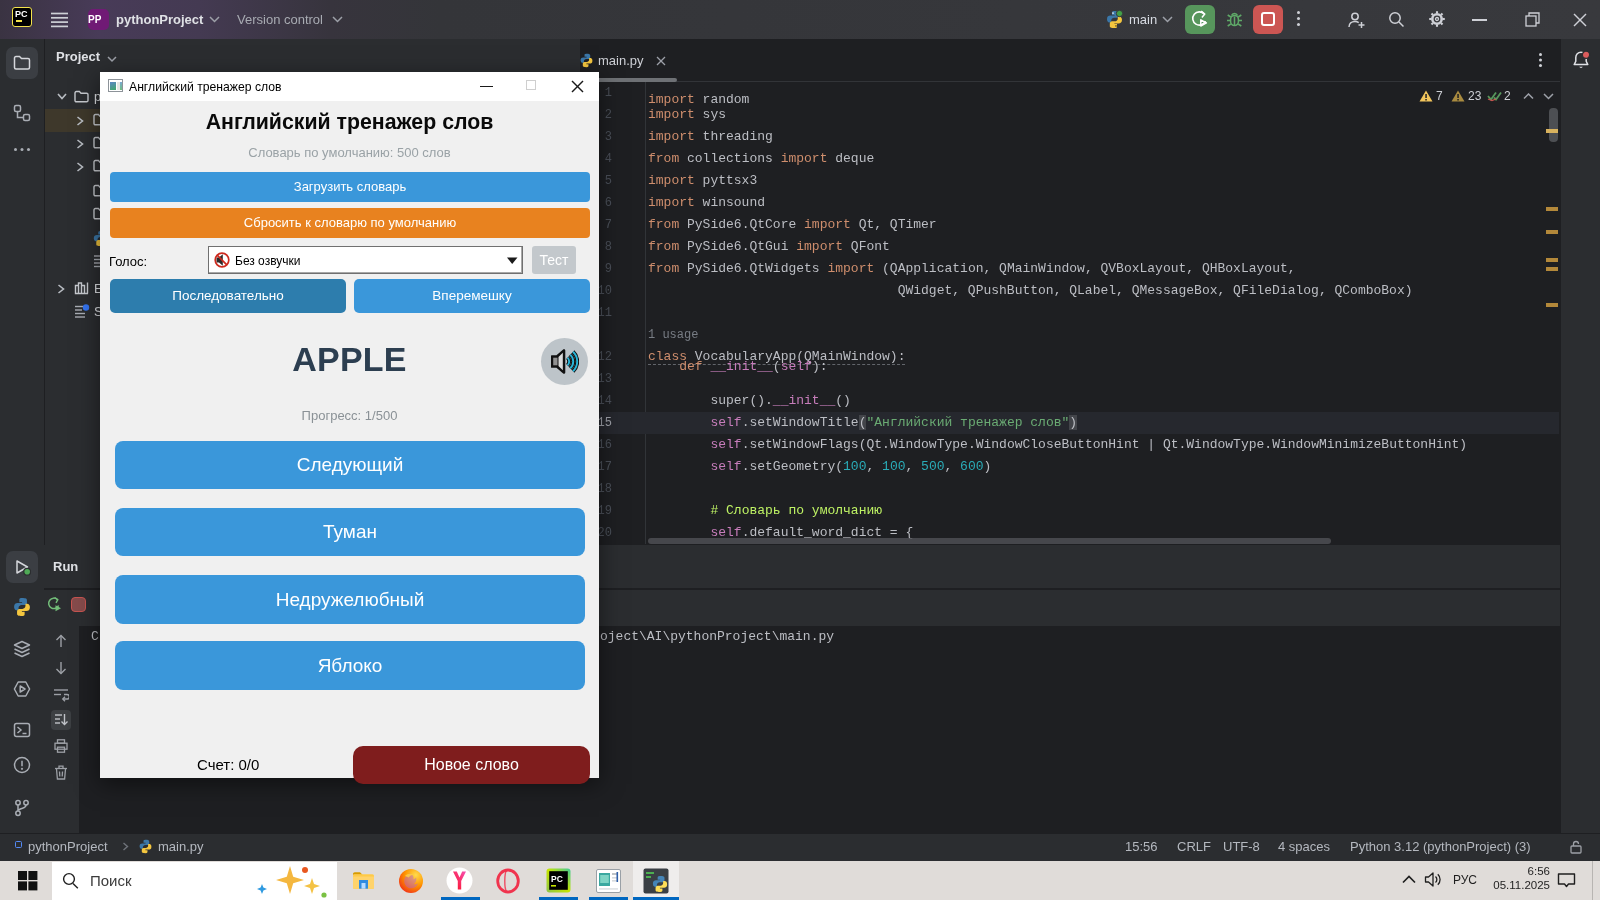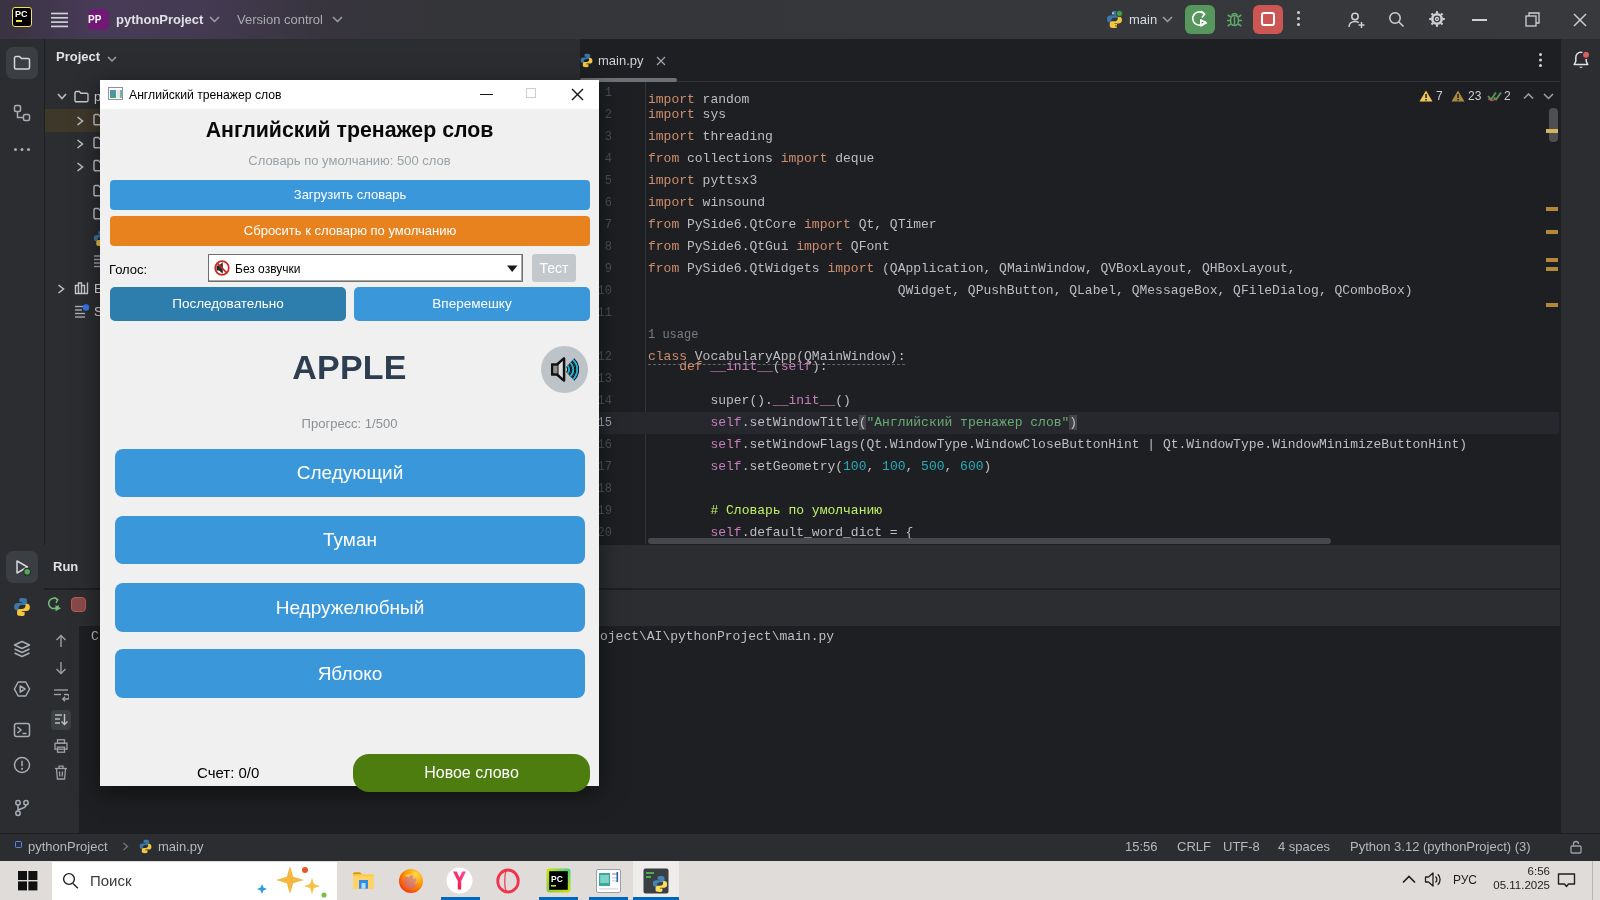--- a/index.html
+++ b/index.html
@@ -15,21 +15,21 @@
   .tb-txt { color:#dfe1e5; font-size:13px; line-height:39px; }
   .tb-dim { color:#a8abb2; }
   
   .cl { position:absolute; left:648px; height:22px; line-height:22px; font-size:13px;
         font-family:"Liberation Mono", monospace; color:#bcbec4; white-space:pre; }
   .gn { position:absolute; width:34px; text-align:right; height:22px; line-height:22px;
         font-size:12px; font-family:"Liberation Mono", monospace; color:#4b5059; }
   .kw { color:#cf8e6d; } .st { color:#6aab73; } .nu { color:#2aacb8; }
   .cm { color:#bef264; } .sf { color:#c77dbb; }
   
-  #appwin { left:100px; top:80px; width:499px; height:706px; background:#f0f0f0;
+  #appwin { left:100px; top:72px; width:499px; height:706px; background:#f0f0f0;
             box-shadow:0 6px 22px rgba(0,0,0,.5); z-index:50; }
   .btn { position:absolute; color:#fff; text-align:center; }
 </style>
 </head>
 <body>
 <div id="stage">
 
   <div class="a" id="titlebar"></div>
 
   <div class="a" style="left:12px;top:7px;width:20px;height:20px;background:#000;border:1.6px solid #f4e34c;border-radius:3px;">
@@ -648,16 +648,16 @@
     </svg>
 
     <div class="a" style="left:0;top:336px;width:499px;text-align:center;font-size:13px;color:#8a9196;">Прогресс: 1/500</div>
 
     <div class="btn" style="left:15px;top:369px;width:470px;height:48px;background:#3a97da;border-radius:8px;font-size:19px;line-height:48px;">Следующий</div>
     <div class="btn" style="left:15px;top:436px;width:470px;height:48px;background:#3a97da;border-radius:8px;font-size:19px;line-height:48px;">Туман</div>
     <div class="btn" style="left:15px;top:503px;width:470px;height:49px;background:#3a97da;border-radius:8px;font-size:19px;line-height:49px;">Недружелюбный</div>
     <div class="btn" style="left:15px;top:569px;width:470px;height:49px;background:#3a97da;border-radius:8px;font-size:19px;line-height:49px;">Яблоко</div>
 
     <div class="a" style="left:97px;top:684px;color:#000;font-size:15px;">Счет: 0/0</div>
-    <div class="btn" style="left:253px;top:674px;width:237px;height:38px;background:#4d7c0f;border-radius:16px;font-size:16px;line-height:38px;">Новое слово</div>
+    <div class="btn" style="left:253px;top:674px;width:237px;height:38px;background:#7f1d1d;border-radius:10px;font-size:16px;line-height:38px;">Новое слово</div>
   </div>
 
 </div>
 
 </body></html>

